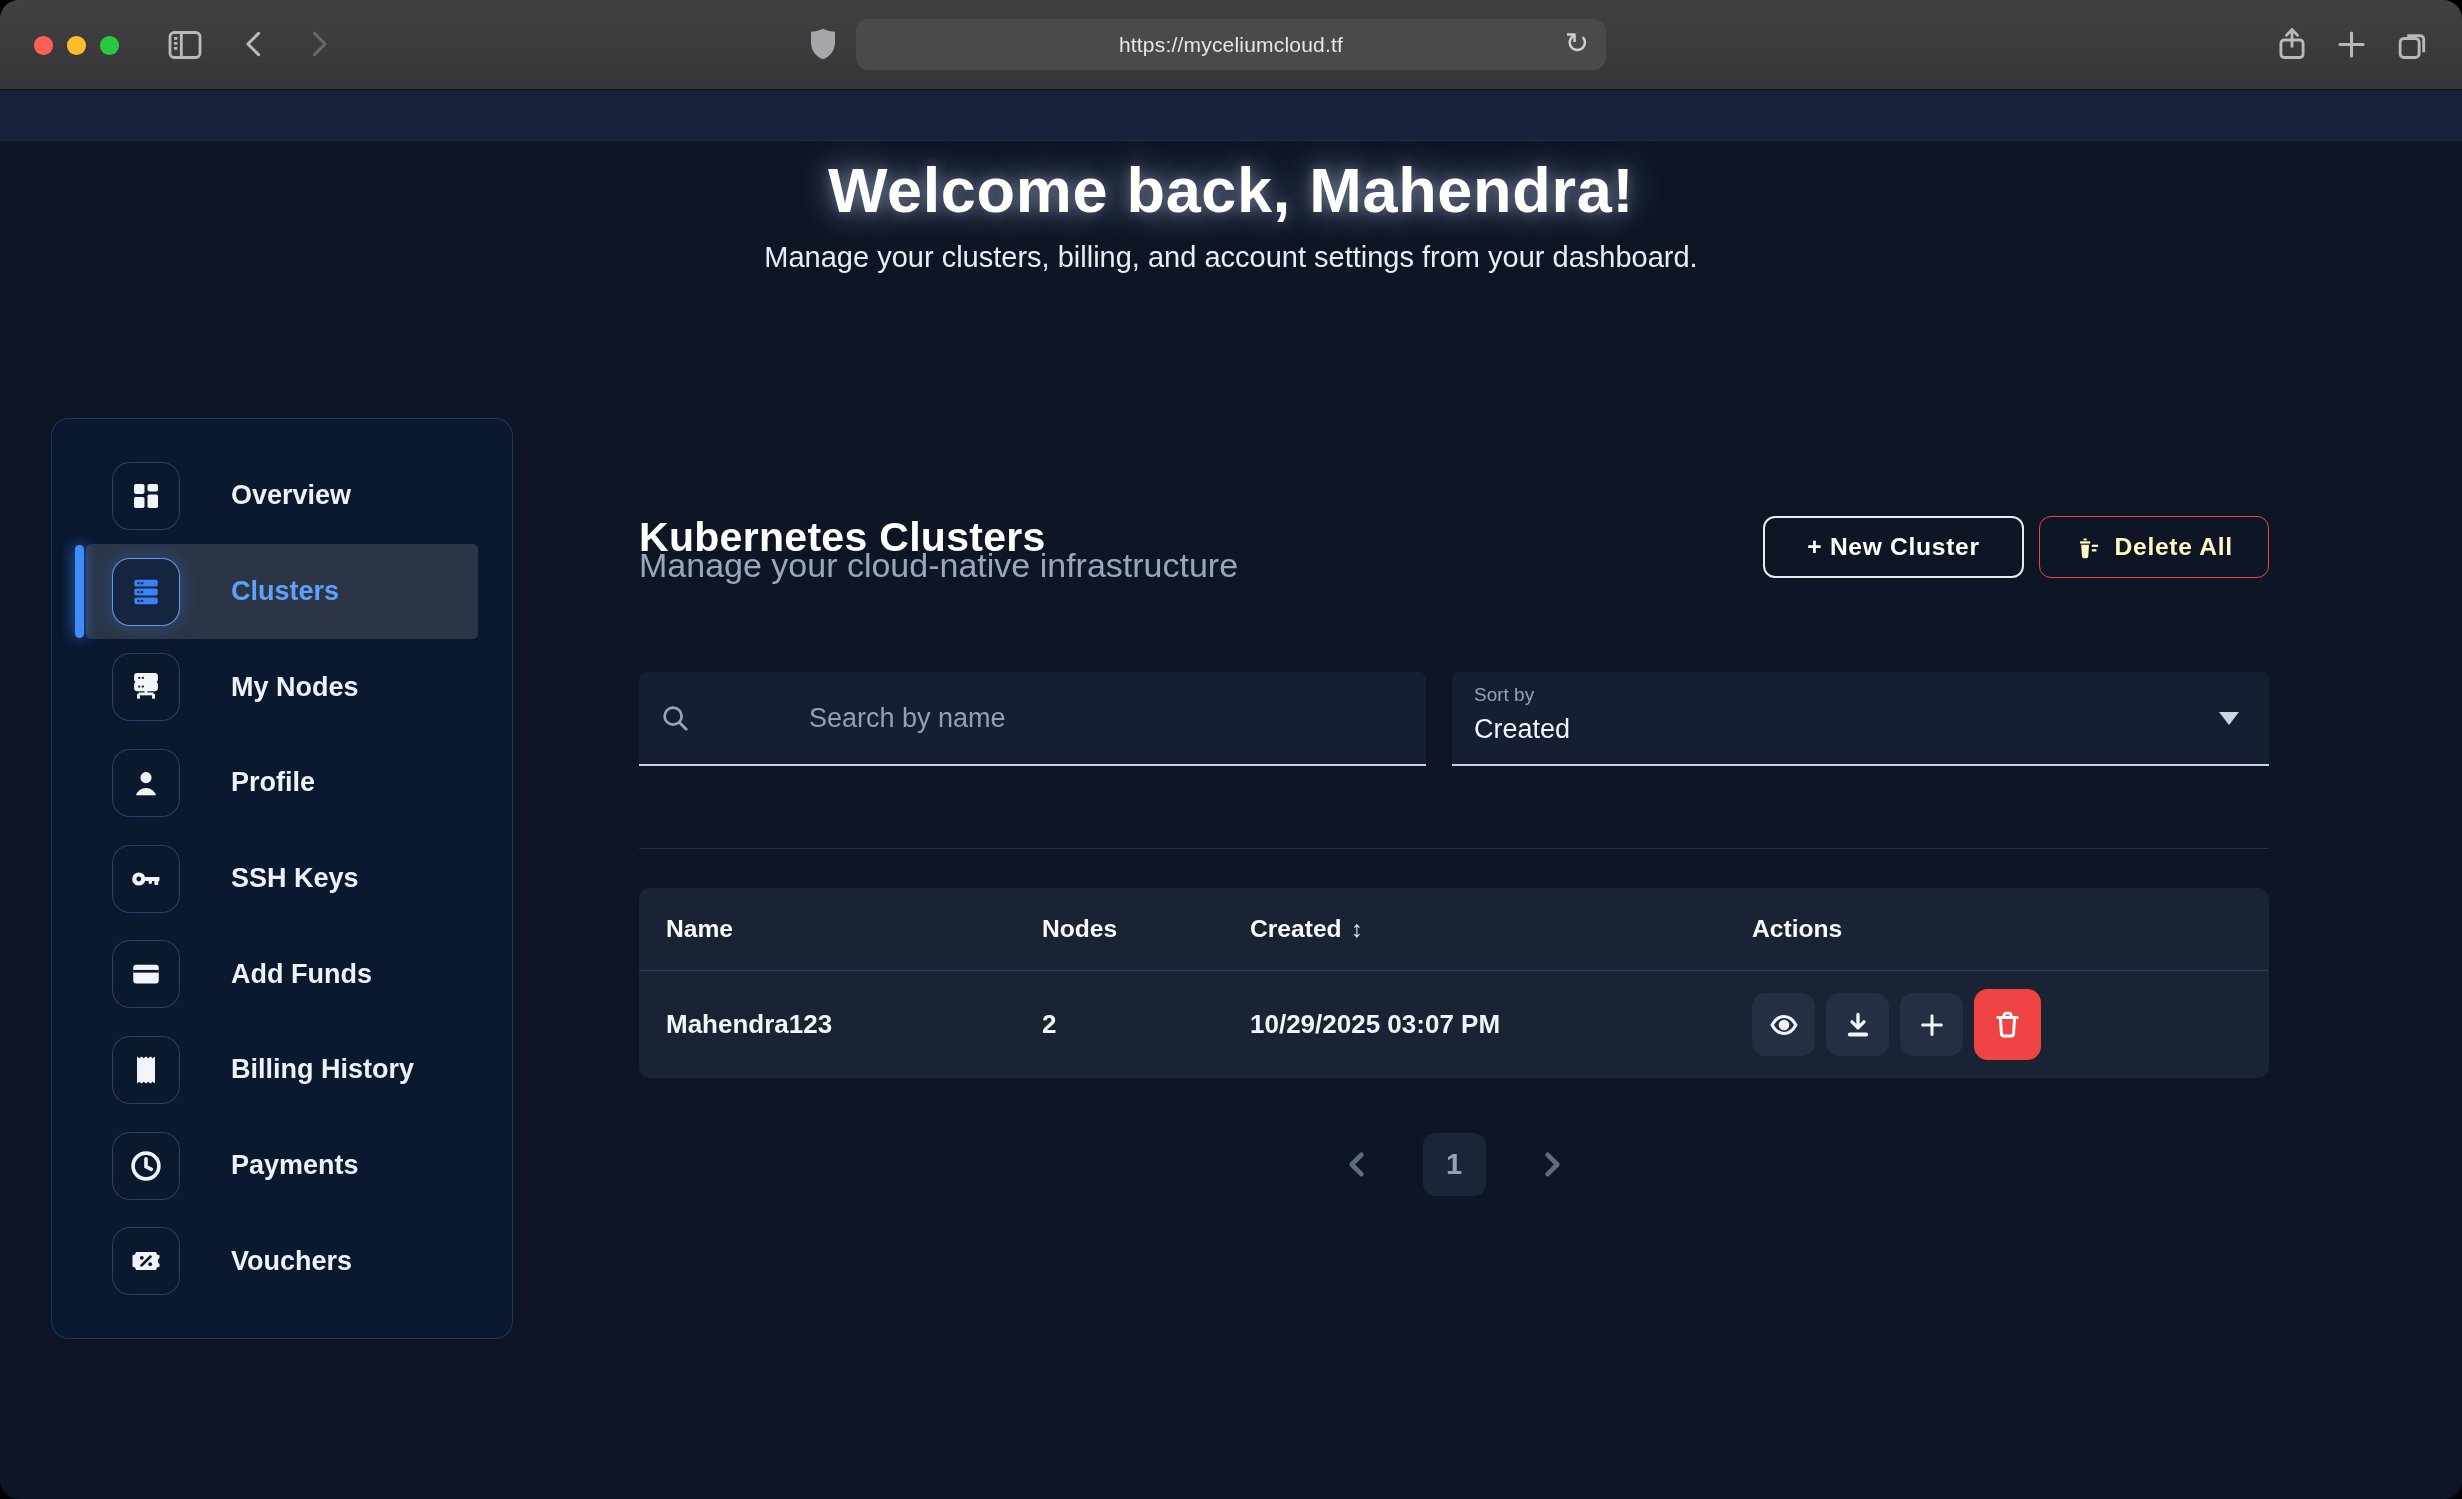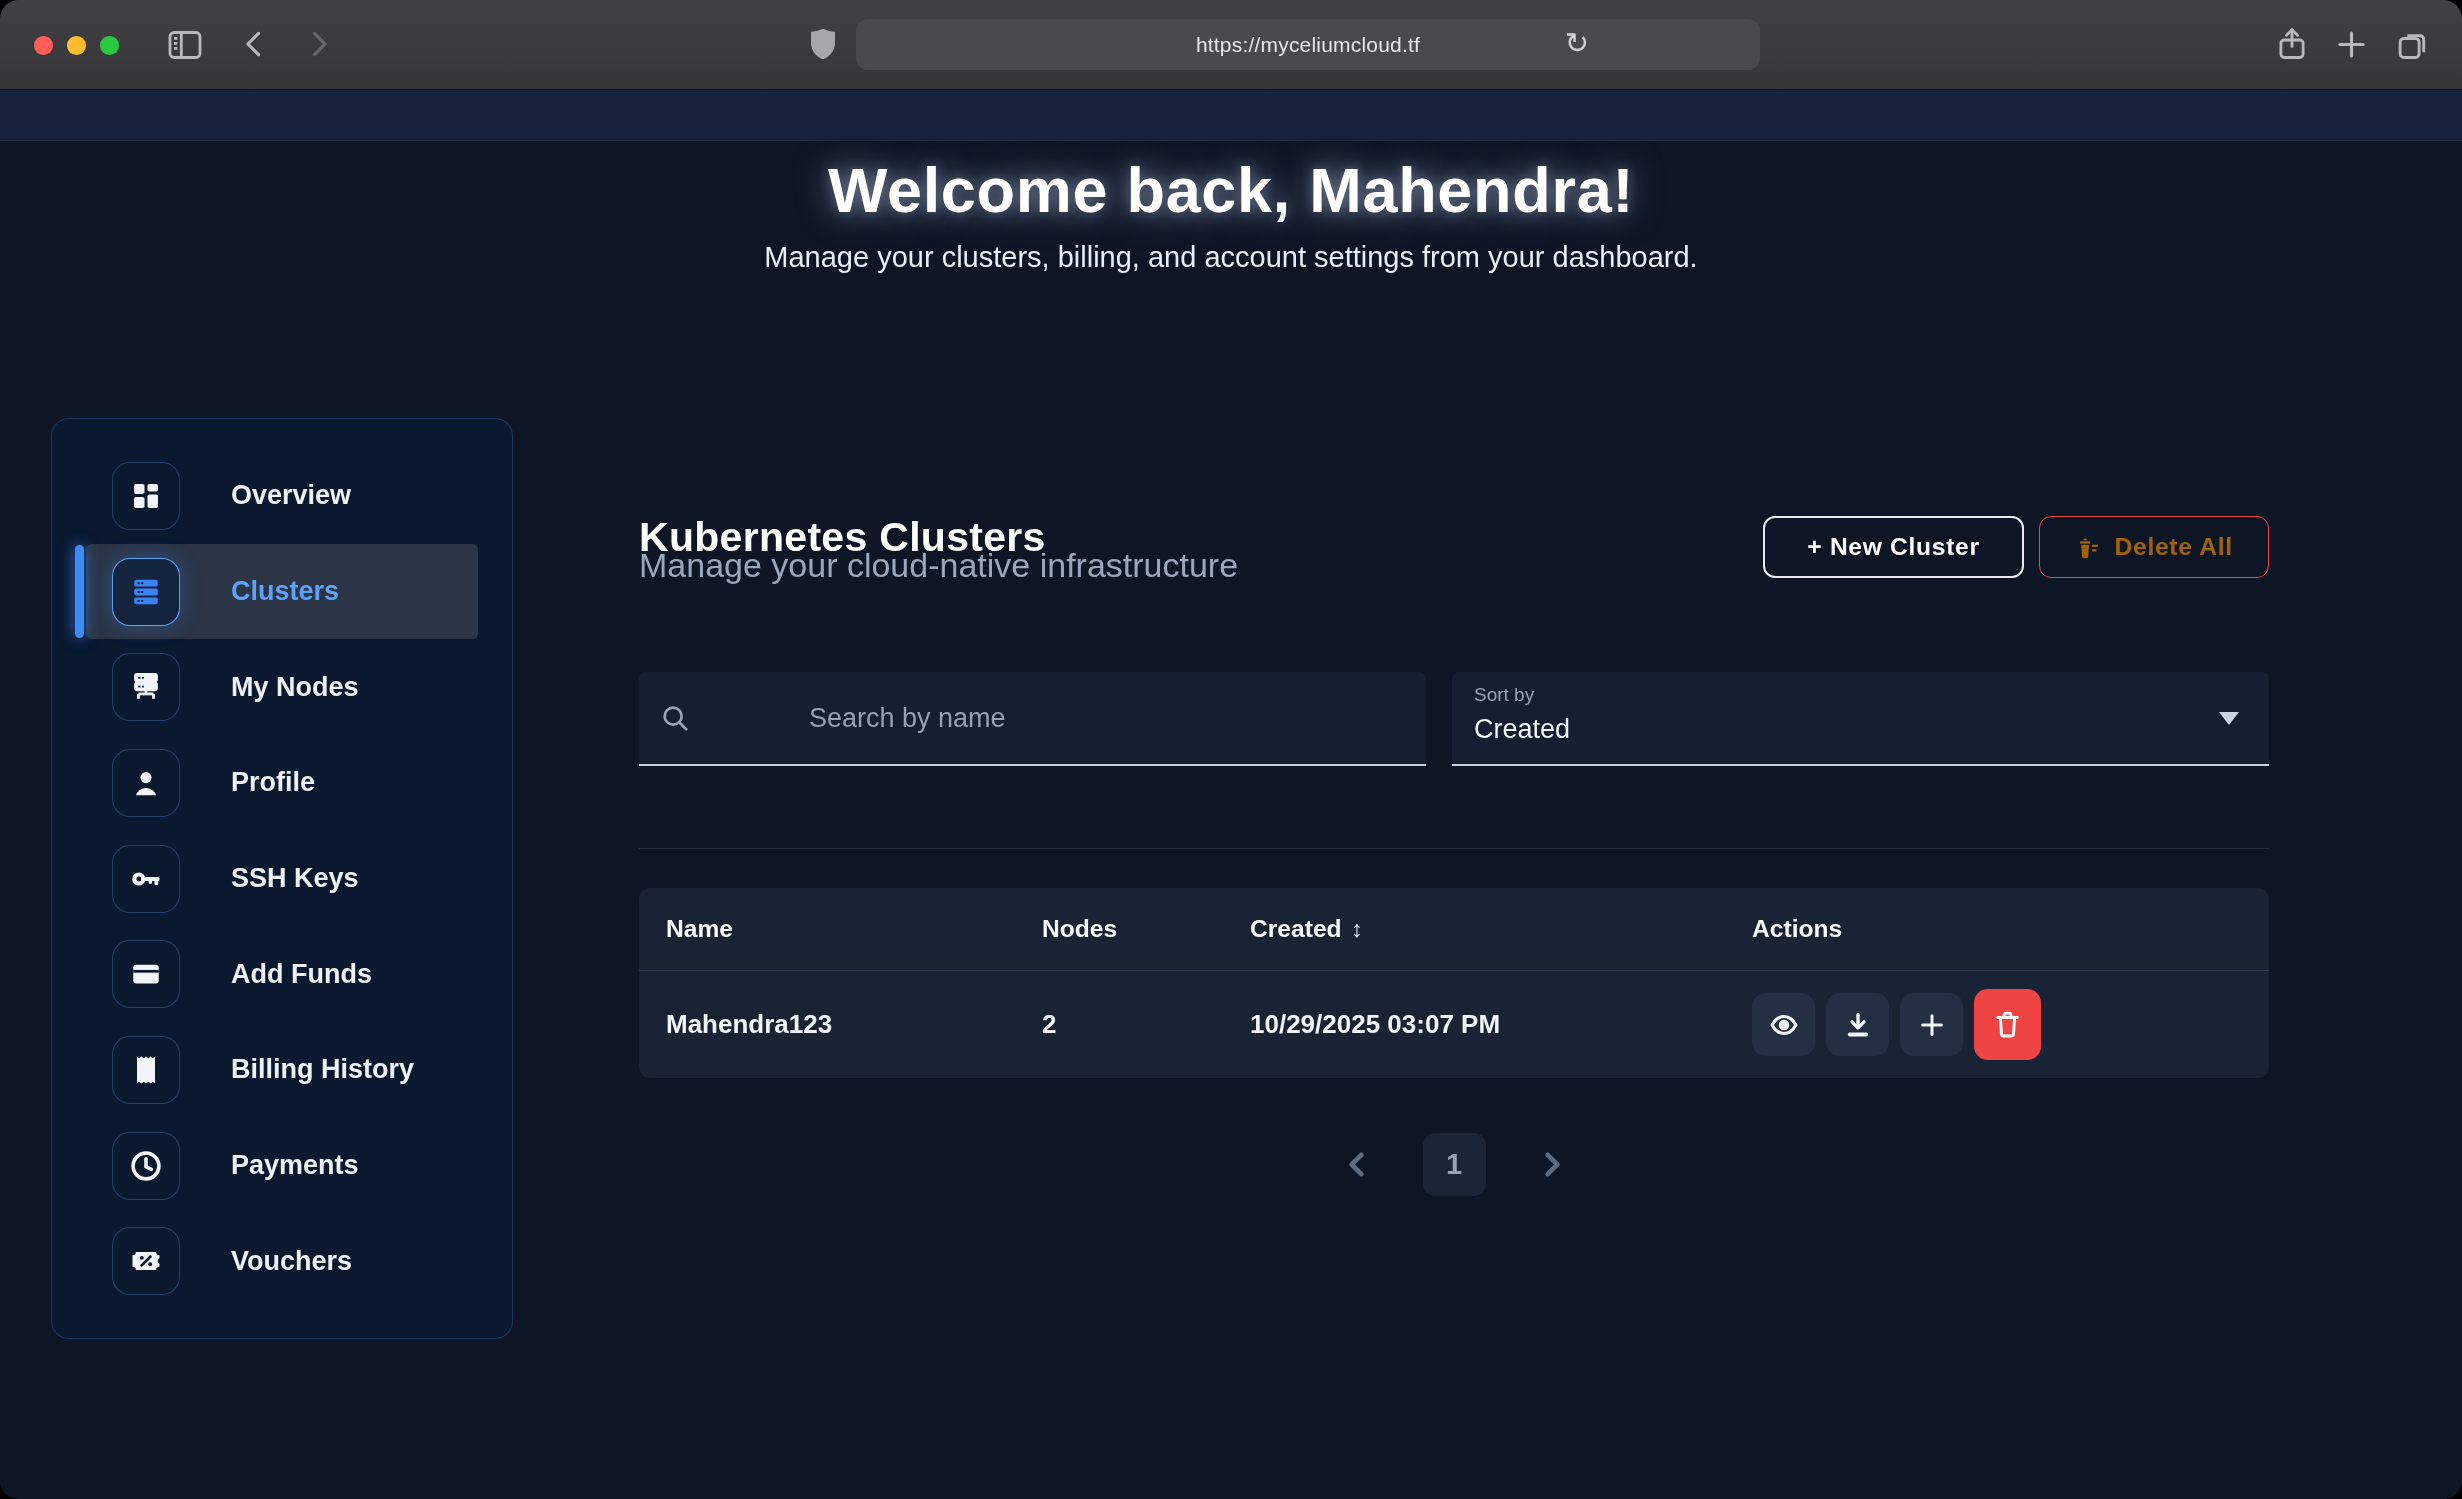--- a/index.html
+++ b/index.html
@@ -10,21 +10,21 @@
   
   .chrome{position:absolute;top:0;left:0;right:0;height:89px;
           background:linear-gradient(#414143,#363638);border-bottom:1.4px solid #141414;z-index:10;}
   .tl{position:absolute;top:36px;width:18.5px;height:18.5px;border-radius:50%;}
   .tl.red{left:34px;background:#ff5f57;}
   .tl.yellow{left:67px;background:#febc2e;}
   .tl.green{left:100px;background:#28c840;}
   .chrome svg{position:absolute;}
   .tb-icon{color:#b9b9bc;}
   .tb-icon.dim{color:#68686c;}
-  .urlbar{position:absolute;left:856px;top:19px;width:904px;height:51px;border-radius:12.3px;
+  .urlbar{position:absolute;left:856px;top:19px;width:750px;height:51px;border-radius:12.3px;
           background:#4a4a4d;display:flex;align-items:center;justify-content:center;}
   .url-text{color:#e6e6e8;font-size:21px;letter-spacing:0.2px;}
   .refresh{position:absolute;right:873px;top:23px;color:#cfcfd2;font-size:29px;line-height:41px;}
 
   
   .page{position:absolute;top:89px;left:0;right:0;bottom:0;background:#0e1625;}
   .header-band{position:absolute;top:0;left:0;right:0;height:51px;background:#16213c;z-index:3;
                border-bottom:0.7px solid rgba(255,255,255,0.05);}
   .hero-title{position:absolute;top:23px;left:0;right:0;text-align:center;z-index:1;
               font-size:63px;font-weight:700;color:#ffffff;letter-spacing:0.7px;
@@ -51,21 +51,21 @@
   .side-item.active .side-label{color:#5ea1f9;font-weight:700;}
 
   
   .main-title{position:absolute;left:639px;top:391px;font-size:41px;font-weight:800;color:#fff;
               letter-spacing:0.3px;z-index:4;}
   .main-sub{position:absolute;left:639px;top:457px;font-size:34px;color:#9aa7ba;z-index:4;}
   .btn{position:absolute;top:427px;height:62px;box-sizing:border-box;border-radius:12px;
        display:flex;align-items:center;justify-content:center;gap:12.3px;font-weight:700;
        letter-spacing:0.7px;z-index:4;cursor:pointer;background:transparent;}
   .btn-new{right:438px;width:261px;border:2.1px solid #e8eaee;color:#fff;font-size:24.6px;}
-  .btn-del{right:193px;width:230px;border:1.4px solid #ef4444;color:#a16207;font-size:24.6px;}
+  .btn-del{right:193px;width:230px;border:1.4px solid #ef4444;color:#fef9c3;font-size:24.6px;}
   .btn-del svg{width:27px;height:27px;}
 
   .search-box{position:absolute;left:639px;top:583px;width:787px;height:94px;box-sizing:border-box;
               background:#151f31;border-radius:6.8px 6.8px 0 0;border-bottom:2.1px solid #c9d2de;
               display:flex;align-items:center;gap:8px;padding-left:20.5px;z-index:4;justify-content:space-between;}
   .search-box svg{width:30px;height:30px;color:#98a3b4;flex:none;}
   .search-input{background:transparent;border:none;outline:none;color:#e7ecf3;font-size:27px;
                 font-family:"Liberation Sans",sans-serif;width:615px;}
   .search-input::placeholder{color:#93a0b2;}
   .sort-box{position:absolute;left:1452px;top:583px;width:817px;height:94px;box-sizing:border-box;

